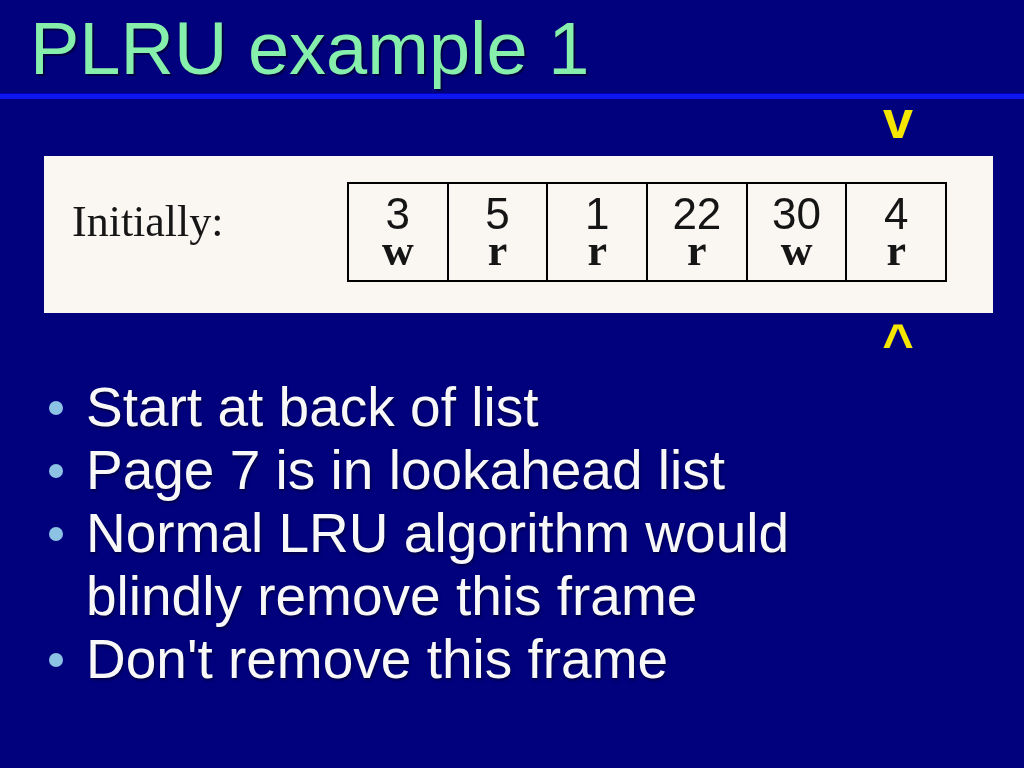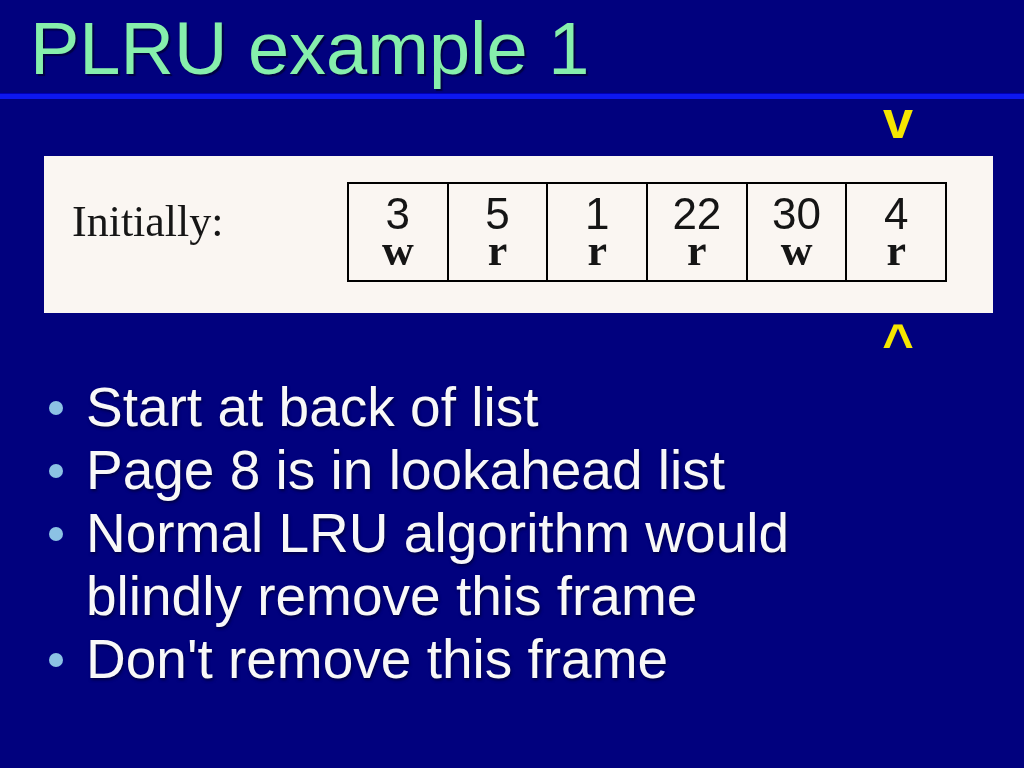--- a/index.html
+++ b/index.html
@@ -129,21 +129,21 @@
 
   <div class="marker marker-bottom">^</div>
 
   <ul class="bullets">
     <li>
       <span class="dot"></span>
       <span>Start at back of list</span>
     </li>
     <li>
       <span class="dot"></span>
-      <span>Page 8 is in lookahead list</span>
+      <span>Page 7 is in lookahead list</span>
     </li>
     <li>
       <span class="dot"></span>
       <span>Normal LRU algorithm would blindly remove this frame</span>
     </li>
     <li>
       <span class="dot"></span>
       <span>Don't remove this frame</span>
     </li>
   </ul>

